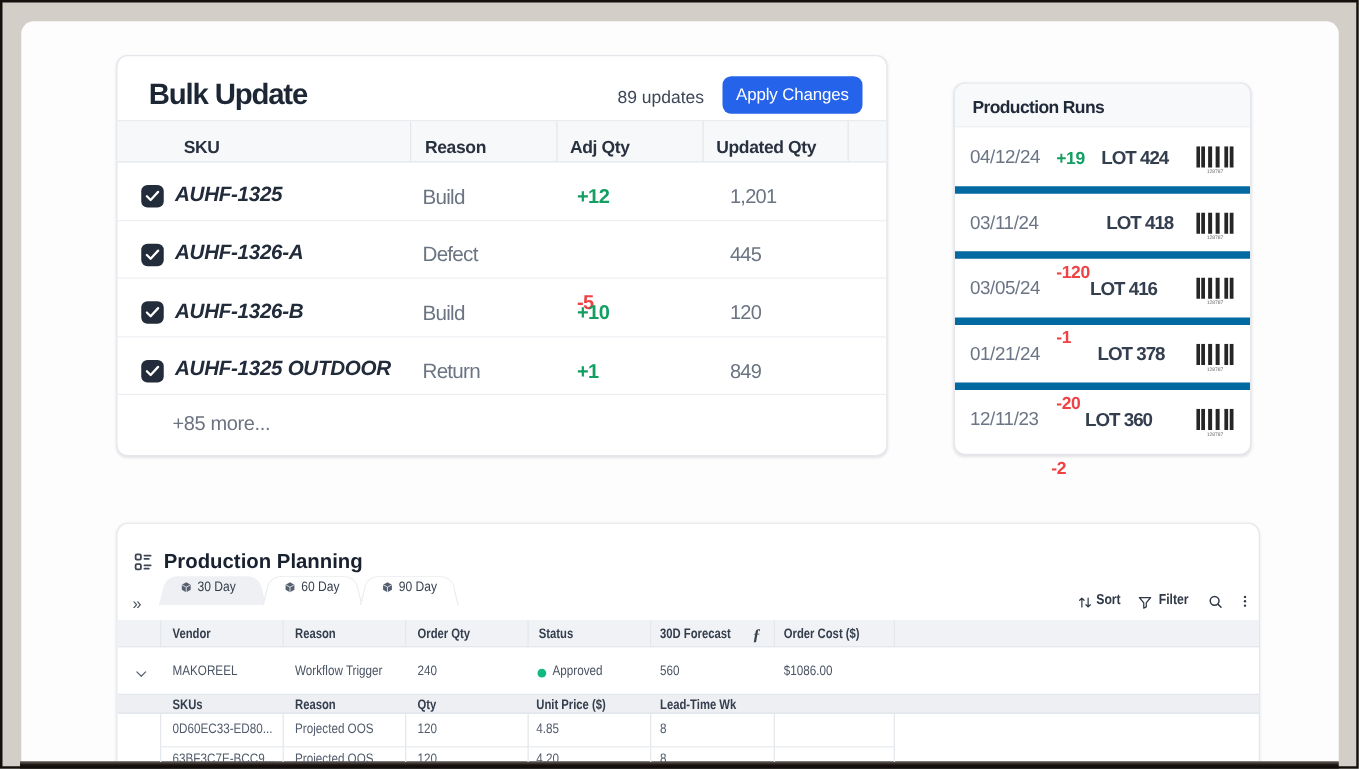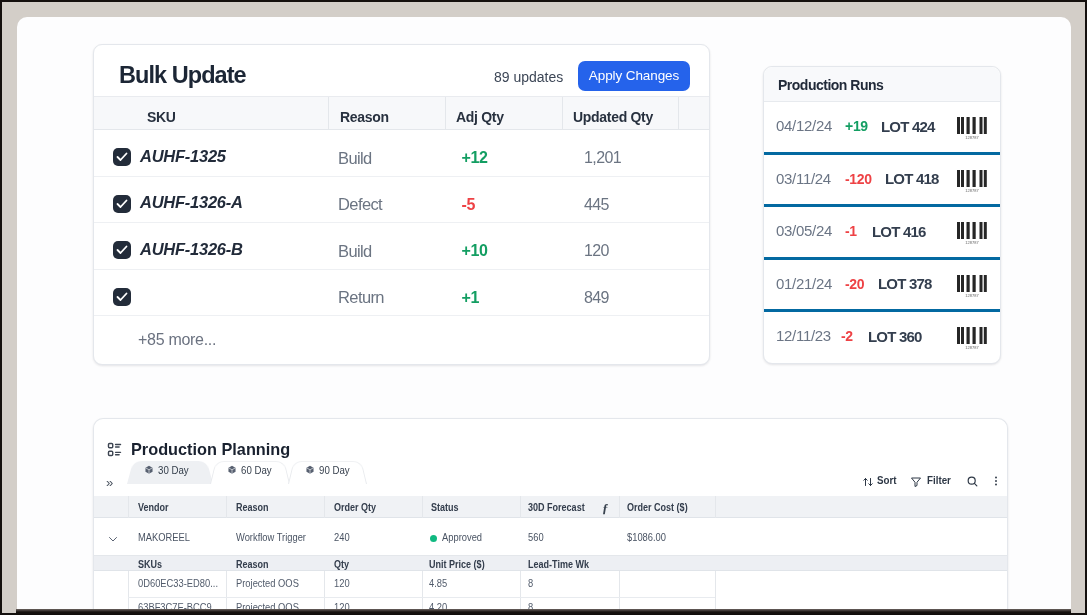--- a/index.html
+++ b/index.html
@@ -19,28 +19,28 @@
 #bulk .thead .vline { position:absolute; top:0; width:1px; height:100%; background:#e4e7eb; }
 #bulk .thead span { position:absolute; top:12px; font-size:14px; font-weight:700; letter-spacing:-0.3px; color:#28313f; }
 .brow { position:absolute; left:0; width:615px; height:46.5px; border-bottom:1px solid #eef0f3; }
 .brow .cb { position:absolute; left:19px; top:18px; width:18px; height:18px; background:#232c3a; border-radius:5px; }
 .brow .cb svg { position:absolute; left:3px; top:4px; }
 .brow .sku { position:absolute; left:46px; top:16.5px; font-size:16.5px; font-weight:700; color:#222b3a; letter-spacing:-0.25px;font-style:italic; }
 .brow .rsn { position:absolute; left:244px; top:18.5px; font-size:16.5px; letter-spacing:-0.6px; color:#6b7482; }
 .brow .adj { position:absolute; left:367.5px; top:19px; font-size:16px; letter-spacing:-0.4px; font-weight:700; }
 .brow .upd { position:absolute; left:490px; top:19px; font-size:16px; letter-spacing:-0.6px; color:#6b7482; }
 .green { color:#139e62; }
-.red { color:#ee4245; }
+.red { color:#ee4245;margin-top:38px; }
 #bulk .more { position:absolute; left:44px; top:286px; font-size:16px; letter-spacing:-0.3px; color:#6b7280; }
 
 
 #runs { left:763px; top:66px; width:238px; height:298px; }
 #runs .hd { position:absolute; left:0; top:0; width:236px; height:35px; background:#f8f9fb; border-bottom:1px solid #e7eaee; border-radius:9px 9px 0 0; }
 #runs .hd span { position:absolute; left:14px; top:10px; font-size:14px; letter-spacing:-0.5px; font-weight:700; color:#212a39; }
-.rrow { position:absolute; left:0; width:236px; height:52.5px; border-bottom:3px solid #0369a1; }
+.rrow { position:absolute; left:0; width:236px; height:52.5px; border-bottom:6px solid #0369a1; }
 .rrow .date { position:absolute; left:12px; top:15px; font-size:15px; letter-spacing:-0.3px; color:#6b7585; }
 .rrow .delta { position:absolute; left:81px; top:16px; font-size:14px; letter-spacing:-0.3px; font-weight:700; }
 .rrow .lot { position:absolute; top:15.5px; font-size:15px; font-weight:700; color:#333e4e; letter-spacing:-0.8px; }
 .rrow .bc { position:absolute; right:11px; top:15px; }
 
 
 #plan { left:93px; top:418px; width:915px; height:191px; border-radius:10px 10px 0 0; border-bottom:none; overflow:hidden; }
 #plan .hicon { position:absolute; left:12px; top:22px; }
 #plan .title { position:absolute; left:37px; top:21px; font-size:16.3px; font-weight:700; color:#19212f; letter-spacing:0; }
 #plan .collapse { position:absolute; left:12px; top:56px; font-size:13px; color:#49525f; }
@@ -117,20 +117,21 @@
       <span class="rsn">Build</span>
       <span class="adj green">+10</span>
       <span class="upd">120</span>
   </div>
   <div class="brow" style="top:224.5px">
     <div class="cb">
         <svg width="12" height="10" viewBox="0 0 12 10">
           <path d="M1.5 5l3 3 6-6.5" stroke="#fff" stroke-width="1.8" fill="none" stroke-linecap="round" stroke-linejoin="round"></path>
         </svg>
       </div>
+    <span class="sku">AUHF-1325 OUTDOOR</span>
       <span class="rsn">Return</span>
       <span class="adj green">+1</span>
       <span class="upd">849</span>
   </div>
   <div class="more">+85 more...</div>
 </div>
 
 <div class="card" id="runs">
   <div class="hd">
       <span>Production Runs</span>

